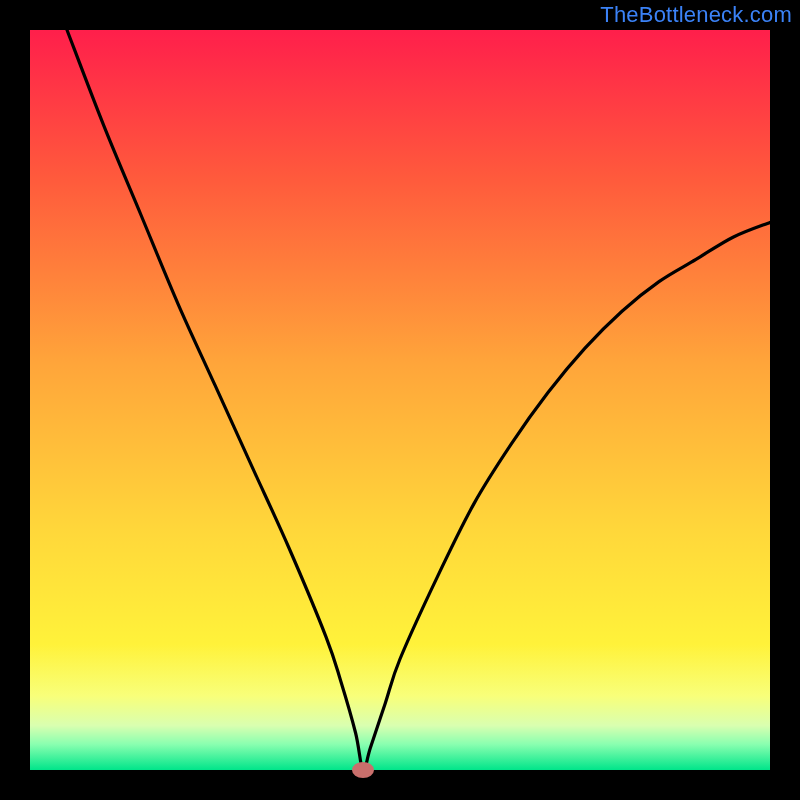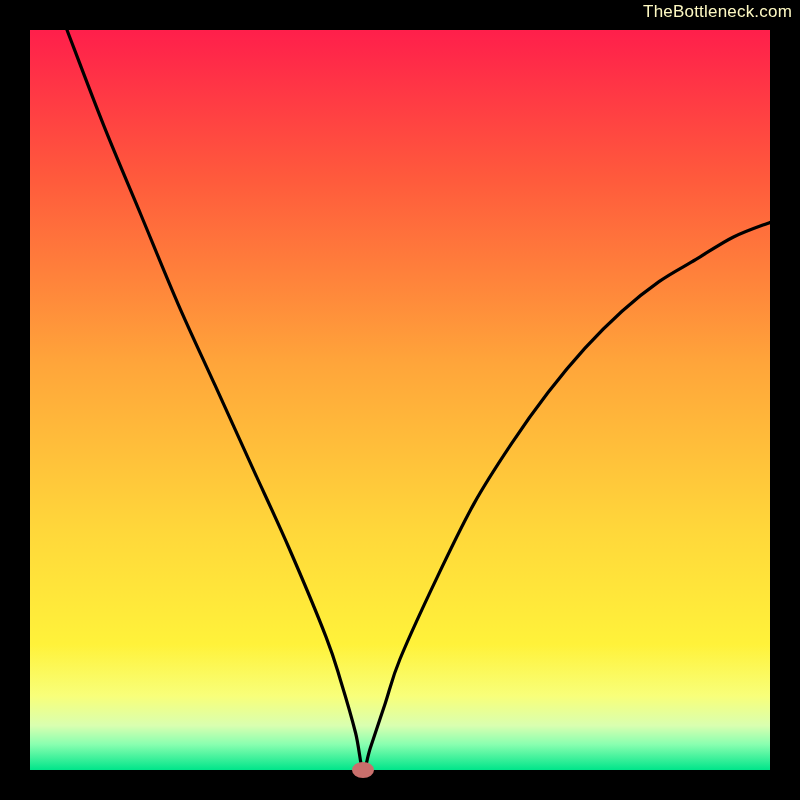--- a/index.html
+++ b/index.html
@@ -14,22 +14,22 @@
   .frame {
     position: relative;
     width: 800px;
     height: 800px;
     background: #000;
   }
   .watermark {
     position: absolute;
     top: 2px;
     right: 8px;
-    color: #fef9c3;
-    font-size: 17px;
+    color: #3b82f6;
+    font-size: 22px;
     font-weight: 500;
     letter-spacing: 0.2px;
     user-select: none;
   }
   svg {
     position: absolute;
     left: 0;
     top: 0;
   }
 </style>

